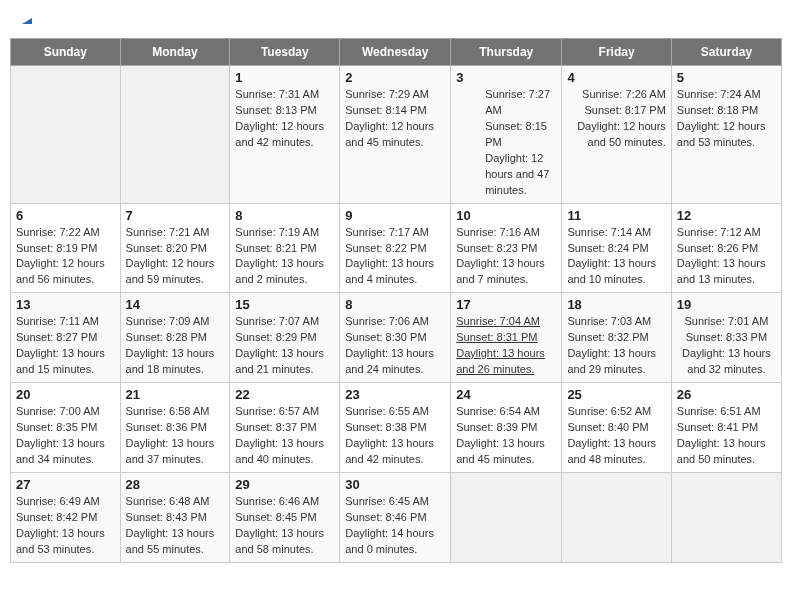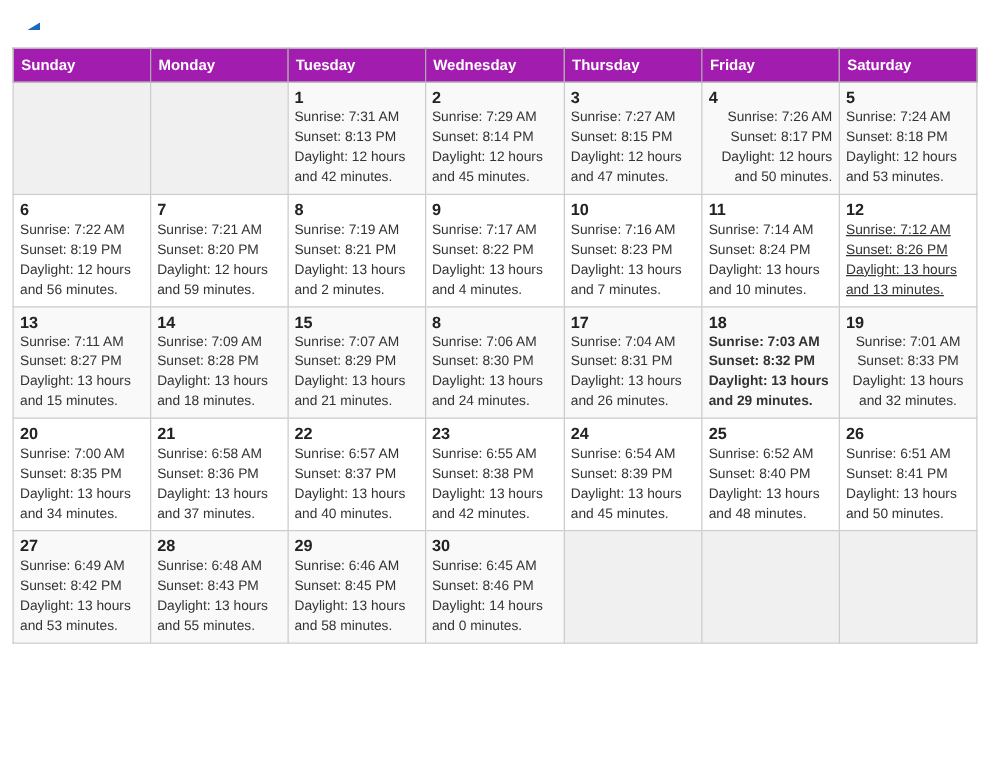--- a/index.html
+++ b/index.html
@@ -33,23 +33,23 @@
     .calendar-subtitle {
       font-size: 14px;
       color: #555;
     }
     table {
       width: 100%;
       border-collapse: collapse;
       font-size: 11px;
     }
     thead tr th {
-      background-color: #a21caf;
+      background-color: #737373;
       color: #fff;
-      text-align: left;
+      text-align: center;
       padding: 6px 6px;
       font-size: 12px;
       font-weight: bold;
       border: 1px solid #aaa;
     }
     tbody tr td {
       border: 1px solid #ccc;
       vertical-align: top;
       padding: 4px 5px;
       width: 113px;
@@ -135,21 +135,21 @@
 Daylight: 12 hours and 42 minutes.</div>
         </td>
         <td>
           <div class="day-number">2</div>
           <div class="day-info" style="white-space: pre-line;">Sunrise: 7:29 AM
 Sunset: 8:14 PM
 Daylight: 12 hours and 45 minutes.</div>
         </td>
         <td>
           <div class="day-number">3</div>
-          <div class="day-info" style="white-space: pre-line;">Sunrise: 7:27 AM
+          <div class="day-info" style="white-space: pre-line; margin-left: 29px;">Sunrise: 7:27 AM
 Sunset: 8:15 PM
 Daylight: 12 hours and 47 minutes.</div>
         </td>
         <td>
           <div class="day-number">4</div>
           <div class="day-info" style="white-space: pre-line; text-align: right;">Sunrise: 7:26 AM
 Sunset: 8:17 PM
 Daylight: 12 hours and 50 minutes.</div>
         </td>
         <td>
@@ -191,21 +191,21 @@
 Daylight: 13 hours and 7 minutes.</div>
         </td>
         <td>
           <div class="day-number">11</div>
           <div class="day-info" style="white-space: pre-line;">Sunrise: 7:14 AM
 Sunset: 8:24 PM
 Daylight: 13 hours and 10 minutes.</div>
         </td>
         <td>
           <div class="day-number">12</div>
-          <div class="day-info" style="white-space: pre-line; text-decoration: underline;">Sunrise: 7:12 AM
+          <div class="day-info" style="white-space: pre-line;">Sunrise: 7:12 AM
 Sunset: 8:26 PM
 Daylight: 13 hours and 13 minutes.</div>
         </td>
       </tr>
       <tr>
         <td>
           <div class="day-number">13</div>
           <div class="day-info" style="white-space: pre-line;">Sunrise: 7:11 AM
 Sunset: 8:27 PM
 Daylight: 13 hours and 15 minutes.</div>
@@ -223,27 +223,27 @@
 Daylight: 13 hours and 21 minutes.</div>
         </td>
         <td>
           <div class="day-number">8</div>
           <div class="day-info" style="white-space: pre-line;">Sunrise: 7:06 AM
 Sunset: 8:30 PM
 Daylight: 13 hours and 24 minutes.</div>
         </td>
         <td>
           <div class="day-number">17</div>
-          <div class="day-info" style="white-space: pre-line;">Sunrise: 7:04 AM
+          <div class="day-info" style="white-space: pre-line; text-decoration: underline;">Sunrise: 7:04 AM
 Sunset: 8:31 PM
 Daylight: 13 hours and 26 minutes.</div>
         </td>
         <td>
           <div class="day-number">18</div>
-          <div class="day-info" style="white-space: pre-line; font-weight: bold;">Sunrise: 7:03 AM
+          <div class="day-info" style="white-space: pre-line;">Sunrise: 7:03 AM
 Sunset: 8:32 PM
 Daylight: 13 hours and 29 minutes.</div>
         </td>
         <td>
           <div class="day-number">19</div>
           <div class="day-info" style="white-space: pre-line; text-align: center;">Sunrise: 7:01 AM
 Sunset: 8:33 PM
 Daylight: 13 hours and 32 minutes.</div>
         </td>
       </tr>

